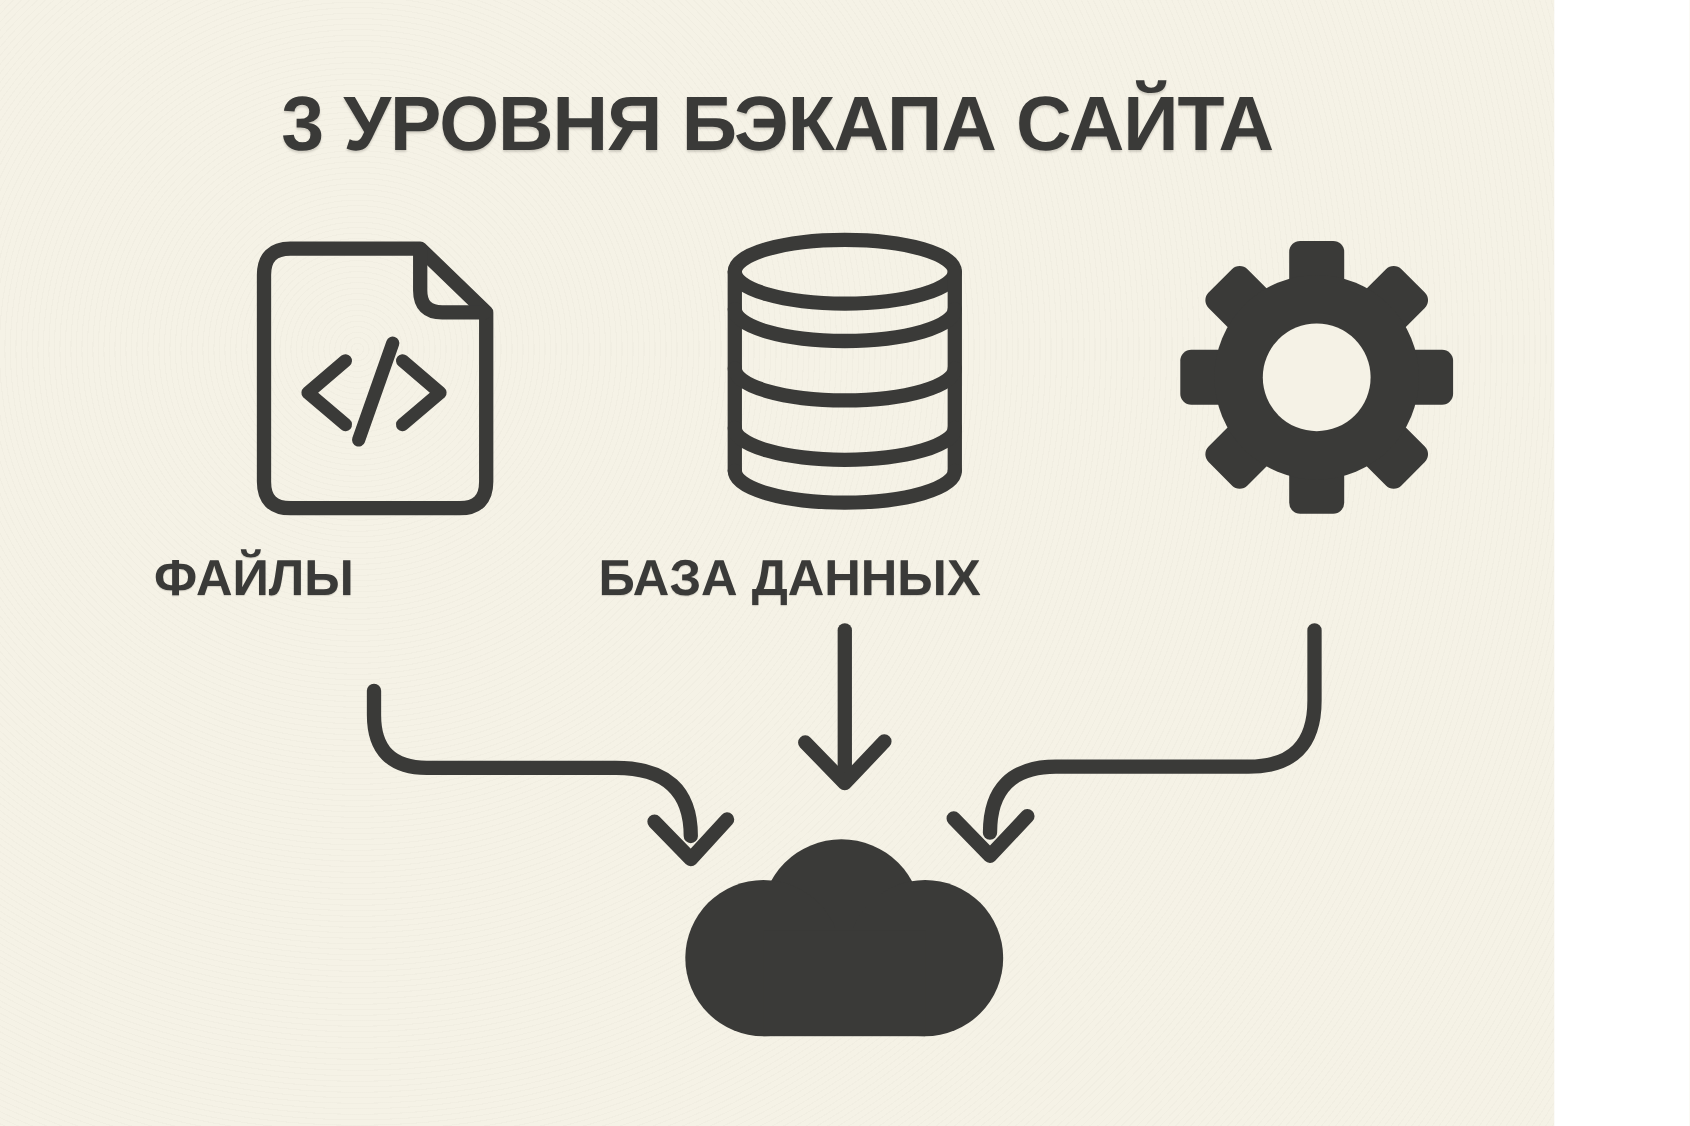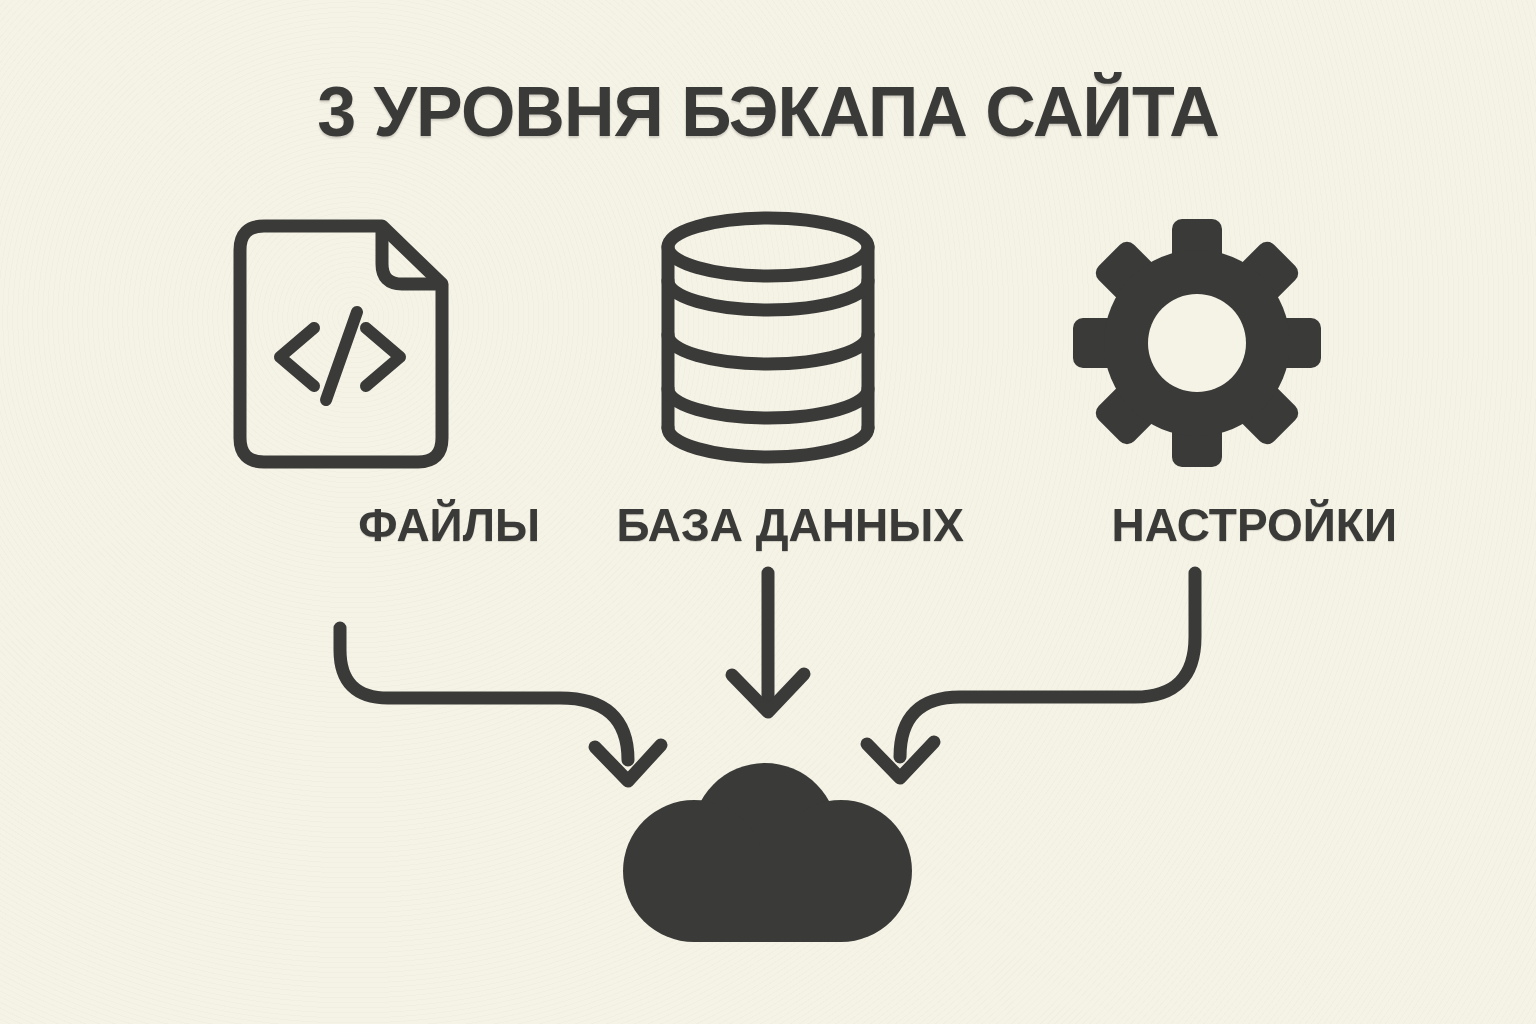--- a/index.html
+++ b/index.html
@@ -1,21 +1,21 @@
 <!DOCTYPE html>
 <html><head>
 <meta charset="utf-8">
 <style>
   html, body {
     margin: 0;
     padding: 0;
   }
   #canvas {
     position: relative;
-    width: 1536px;
+    width: 1413px;
     height: 1024px;
     overflow: hidden;
     background-color: #f5f2e6;
     background-image: repeating-radial-gradient(circle at 23% 31%,
       rgba(60,55,40,0.02) 0 1px, transparent 1px 5px);
     font-family: "Liberation Sans", sans-serif;
     color: #3a3a38;
   }
   .page-title {
     position: absolute;
@@ -48,31 +48,31 @@
     stroke: none;
   }
   .bg-fill {
     fill: #f5f2e6;
     stroke: none;
   }
   .node-label {
     position: absolute;
     top: 496px;
     width: 400px;
-    text-align: right;
+    text-align: left;
     font-size: 46px;
     font-weight: bold;
     line-height: 59px;
     letter-spacing: 0px;
     color: #3a3a38;
     text-shadow: 0 1px 1px rgba(40,36,25,0.18);
   }
   .node-label span { display: block; }
   #label-files    { left: 140px; }
-  #label-database { left: 564px; }
+  #label-database { left: 544px; }
   #label-settings { left: 997px; }
 </style>
 </head>
 <body>
 
 <div id="canvas">
 
   <h1 class="page-title">3 УРОВНЯ БЭКАПА САЙТА</h1>
 
   <svg class="diagram-svg" viewBox="0 0 1536 1024" xmlns="http://www.w3.org/2000/svg">
@@ -130,17 +130,14 @@
   </svg>
 
   <div class="node-label" id="label-files">
     <span>ФАЙЛЫ</span>
   </div>
 
   <div class="node-label" id="label-database">
     <span>БАЗА ДАННЫХ</span>
   </div>
 
-  <div class="node-label" id="label-settings">
-    <span>НАСТРОЙКИ</span>
-  </div>
 
 </div>
 
 </body></html>

